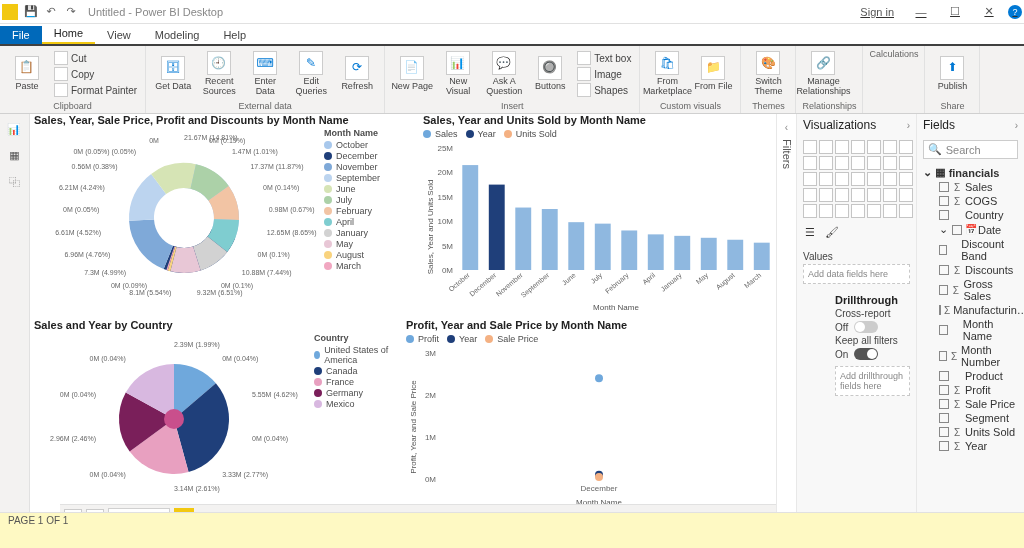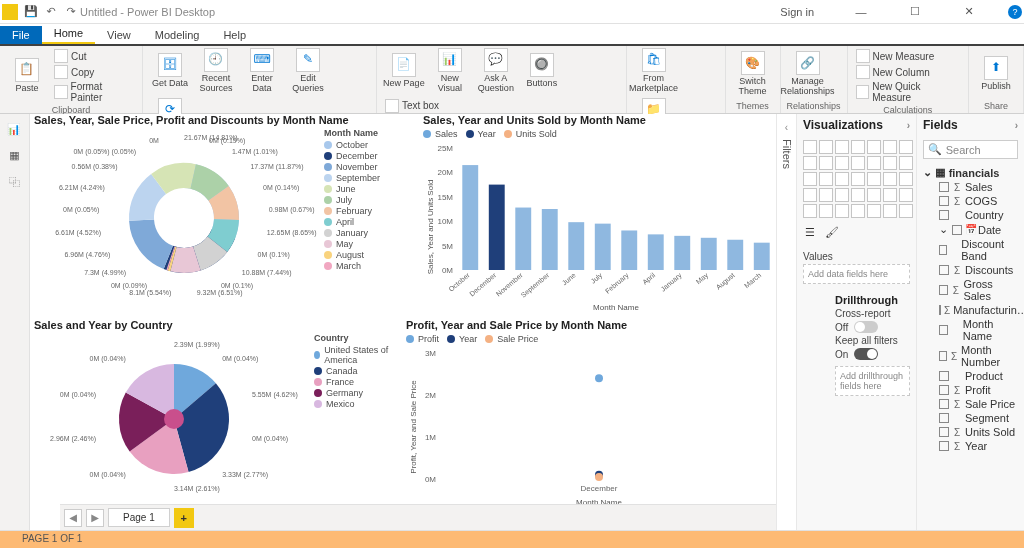--- a/index.html
+++ b/index.html
@@ -3,22 +3,22 @@
 <meta charset="utf-8">
 <style>
 * { margin:0; padding:0; box-sizing:border-box; font-family:"Segoe UI",Arial,sans-serif; }
 body { width:1024px; height:548px; background:#f3f3f3; font-size:11px; color:#323130; overflow:hidden; position:relative; }
 
 
 .titlebar { height:24px; background:#fff; display:flex; align-items:center; padding:0 2px; border-bottom:1px solid #e1e1e1; }
 .titlebar .pbi-logo { width:16px; height:16px; background:#f2c811; margin-right:4px; }
 .titlebar .qat { display:flex; gap:2px; }
 .titlebar .qat span { width:18px; height:18px; display:flex; align-items:center; justify-content:center; color:#666; cursor:pointer; }
-.titlebar .title { color:#888; font-size:11px; }
-.titlebar .right { margin-left:auto; display:flex; align-items:center; gap:24px; }
+.titlebar .title { margin-left:8px; color:#888; font-size:11px; }
+.titlebar .right { margin-left:auto; display:flex; align-items:center; gap:4px;text-decoration:underline; }
 .titlebar .signin { font-size:11px; color:#555; margin-right:8px; }
 .titlebar .win-btn { width:30px; height:24px; display:flex; align-items:center; justify-content:center; color:#555; cursor:pointer; }
 .helpcircle { width:14px; height:14px; border-radius:50%; background:#0078d4; color:#fff; display:flex; align-items:center; justify-content:center; font-size:9px; }
 
 
 .ribbon-tabs { height:22px; background:#fff; display:flex; align-items:flex-end; border-bottom:2px solid #404040;}
 .ribbon-tabs .tab { padding:3px 12px; font-size:11px; color:#444; cursor:pointer; }
 .ribbon-tabs .file { background:#0069ba; color:#fff; }
 .ribbon-tabs .active { border-bottom:2px solid #f2c811; color:#222; }
 
@@ -45,21 +45,21 @@
 .legend .sw { width:8px; height:8px; border-radius:50%; display:inline-block;}
 
 .filter-rail { width:20px; background:#fff; border-left:1px solid #e8e8e8; display:flex; flex-direction:column; align-items:center; padding-top:8px; color:#888; }
 .filter-rail .chev { font-size:10px; }
 .filter-rail .vtxt { writing-mode:vertical-rl; font-size:11px; margin-top:6px; color:#555;}
 
 
 .pane { background:#f8f8f8; border-left:1px solid #e8e8e8; display:flex; flex-direction:column; }
 .pane.vizpane { width:120px; }
 .pane.fieldspane { width:108px; }
-.pane-header { display:flex; align-items:center; justify-content:space-between; padding:4px 6px; font-size:12px; font-weight:700; color:#222; }
+.pane-header { display:flex; align-items:center; justify-content:space-between; padding:4px 6px; font-size:12px; font-weight:400; color:#222; }
 .pane-header .chev { color:#888; font-size:10px; }
 .vizgrid { display:grid; grid-template-columns:repeat(7,14px); gap:2px; padding:4px 6px; }
 .vizgrid .vg { width:14px; height:14px; background:#fff; border:1px solid #c5c5c5; cursor:pointer; }
 .wells { padding:4px 6px; font-size:10px; }
 .wells .wh { font-size:10px; color:#444; margin:4px 0 2px; }
 .well { background:#fff; border:1px dashed #c8c8c8; color:#888; font-size:9px; padding:4px; min-height:20px; }
 .drill { padding:0 6px;margin-left:32px; }
 .drill .lbl { font-size:11px; font-weight:600; margin:6px 0 2px; color:#222;}
 .toggle { width:24px; height:12px; border-radius:6px; background:#ccc; position:relative; display:inline-block; vertical-align:middle;}
 .toggle::after{content:"";width:10px;height:10px;border-radius:50%;background:#fff;position:absolute;top:1px;left:1px;}
@@ -73,21 +73,21 @@
 .fieldtree .cb { width:10px; height:10px; border:1px solid #888; display:inline-block; }
 .fieldtree .sig { width:10px; font-size:10px; color:#666; text-align:center;}
 .fieldtree .tbl { font-weight:600;}
 .fieldtree .child { padding-left:16px;}
 
 
 .pagetabs { position:absolute; left:30px; right:0; bottom:0; height:26px; background:#f3f2f1; border-top:1px solid #e1e1e1; display:flex; align-items:center; gap:4px; padding:0 4px;}
 .pagetabs .nav { width:18px; height:18px; background:#fff; border:1px solid #ccc; color:#888; display:flex; align-items:center; justify-content:center; cursor:pointer; font-size:10px;}
 .pagetabs .pt { padding:3px 14px; background:#fff; border:1px solid #d0d0d0; font-size:10px; cursor:pointer;}
 .pagetabs .add { width:20px; height:20px; background:#f2c811; color:#333; display:flex; align-items:center; justify-content:center; cursor:pointer; font-weight:bold;}
-.statusbar { position:absolute; bottom:0; left:0; right:0; height:18px; background:#fdba74; border-top:1px solid #e1e1e1; font-size:10px; color:#555; padding:2px 22px;}
+.statusbar { position:absolute; bottom:0; left:0; right:0; height:36px; background:#fef9c3; border-top:1px solid #e1e1e1; font-size:10px; color:#555; padding:2px 8px;}
 
 svg text { font-family:"Segoe UI",Arial,sans-serif; }
 </style>
 </head>
 <body>
 
 <div class="titlebar">
   <div class="pbi-logo"></div>
   <div class="qat">
     <span>💾</span>
@@ -221,34 +221,20 @@
   <div class="rgroup">
     <div class="items">
         <div class="rbtn">
           <div class="ri">🔗</div>
           <span>Manage Relationships</span>
         </div>
       </div>
     <div class="label">Relationships</div>
   </div>
   <div class="rgroup">
-    <div class="items col">
-      <div class="rsmall">
-          <span class="si"></span>
-          <span>New Measure</span>
-        </div>
-      <div class="rsmall">
-          <span class="si"></span>
-          <span>New Column</span>
-        </div>
-      <div class="rsmall">
-          <span class="si"></span>
-          <span>New Quick Measure</span>
-        </div>
-    </div>
     <div class="label">Calculations</div>
   </div>
   <div class="rgroup">
     <div class="items">
         <div class="rbtn">
           <div class="ri">⬆</div>
           <span>Publish</span>
         </div>
       </div>
     <div class="label">Share</div>

